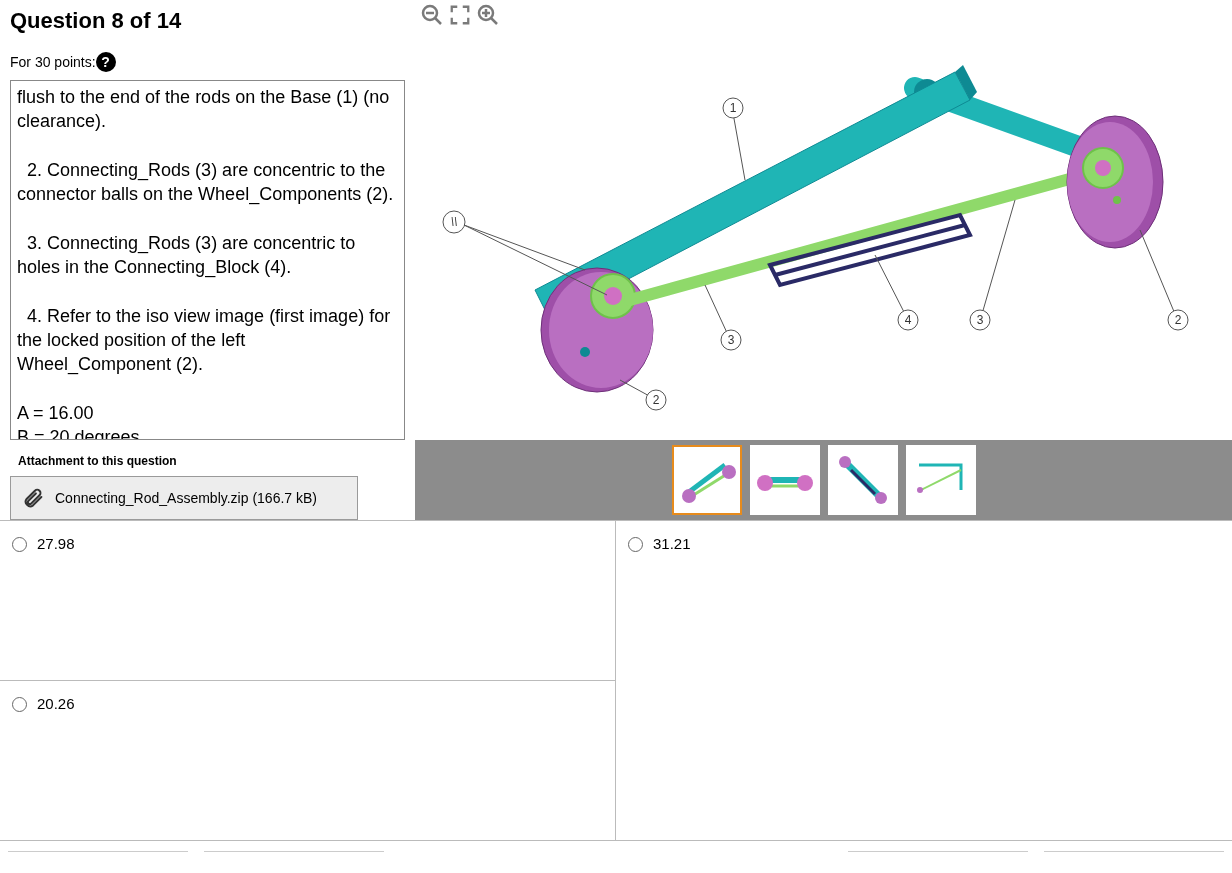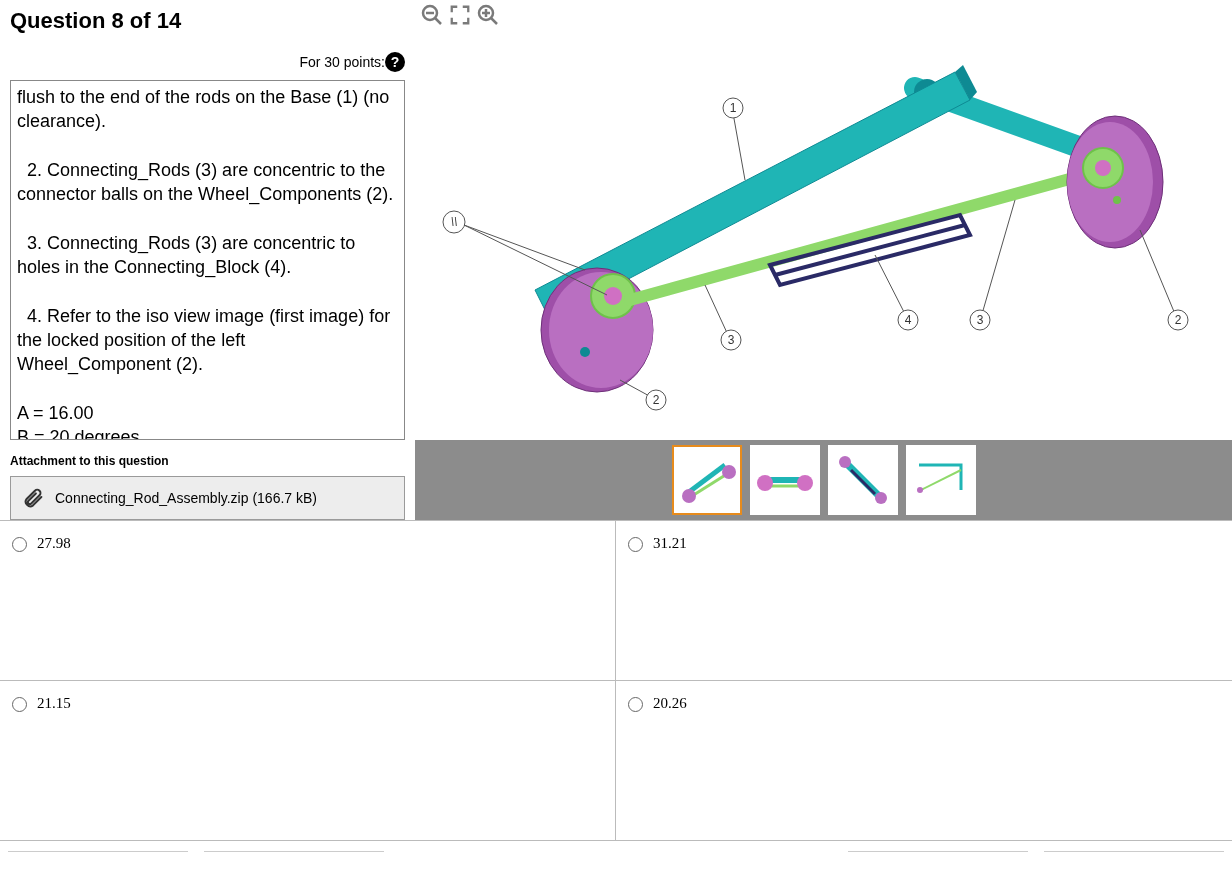--- a/index.html
+++ b/index.html
@@ -7,35 +7,35 @@
     font-family: Arial, Helvetica, sans-serif;
     font-size: 14px;
     color: #000;
     background: #fff;
     width: 1232px;
   }
   .top-row { display: flex; }
   .left-panel { width: 415px; padding: 8px 10px 0 10px; }
   .right-panel { flex: 1; background: #8c8c8c; position: relative; padding: 0; }
   .q-title { font-size: 22px; font-weight: bold; margin-bottom: 18px; }
-  .points-row { display: flex; justify-content: flex-end; align-items: center; margin-bottom: 8px; }
+  .points-row { display: flex; justify-content: flex-start; align-items: center; margin-bottom: 8px; }
   .points-text { font-size: 14px; }
   .help-icon {
     width: 20px; height: 20px; border-radius: 50%; background: #000; color: #fff;
     display: flex; align-items: center; justify-content: center; font-weight: bold; font-size: 14px;
     cursor: pointer;
   }
   .q-body {
     width: 395px; height: 360px; border: 1px solid #888; background: #fff;
     overflow-y: scroll; padding: 4px 6px; font-size: 18px; line-height: 1.35;
     white-space: pre-wrap;
   }
-  .attach-label { font-size: 12px; font-weight: bold; margin: 14px 0 8px 0; }
+  .attach-label { font-size: 12px; font-weight: bold; margin: 14px 0 8px 8px; }
   .attach-row {
-    width: 395px; display: flex; align-items: center; gap: 10px;
+    width: 348px; display: flex; align-items: center; gap: 10px;
     border: 1px solid #9a9a9a; background: #ededed; padding: 10px 12px; cursor: pointer;
   }
   .clip-icon { width: 22px; height: 22px; flex: 0 0 22px; }
   .viewer-area {
     background: #fff; margin: 0; height: 440px; position: relative; overflow: hidden;
   }
   .zoom-controls {
     position: absolute; top: 2px; left: 4px; display: flex; gap: 2px; align-items: center;
   }
   .zoom-btn {
@@ -44,21 +44,21 @@
   }
   .main-svg { position:absolute; inset:0; }
   .thumbs { height: 80px; background:#8c8c8c; display:flex; align-items:center; justify-content:center; gap:8px; padding:6px 0;}
   .thumb {
     width: 70px; height: 70px; background:#fff; border:2px solid #fff; cursor:pointer;
     display:flex; align-items:center; justify-content:center; position:relative;
   }
   .thumb.selected { border-color: #e78b1c; }
   .thumb svg { width: 60px; height: 60px; }
   .answers {
-    display:grid; grid-template-columns: 1fr 1fr; width: 1232px; font-family: Liberation Serif, serif;
+    display:grid; grid-template-columns: 1fr 1fr; width: 1232px;
   }
   .answer {
     border-top: 1px solid #bbb; padding: 14px 12px 0 12px; height: 160px;
     display:flex; align-items:flex-start; gap:10px; cursor:pointer;
   }
   .answer:nth-child(odd){ border-right: 1px solid #bbb; }
   .radio {
     width: 15px; height: 15px; border: 1.5px solid #666; border-radius: 50%; flex:0 0 15px;
     margin-top: 2px;
   }
@@ -245,24 +245,20 @@
   <div class="answer">
     <span class="radio"></span>
     <span class="answer-label">27.98</span>
   </div>
   <div class="answer">
     <span class="radio"></span>
     <span class="answer-label">31.21</span>
   </div>
   <div class="answer">
     <span class="radio"></span>
-    <span class="answer-label">21.15</span>
-  </div>
-  <div class="answer">
-    <span class="radio"></span>
     <span class="answer-label">20.26</span>
   </div>
 </div>
 
 <div class="footer">
   <div class="footer-btn wide"></div>
   <div class="footer-btn wide"></div>
   <div class="footer-spacer"></div>
   <div class="footer-btn wide"></div>
   <div class="footer-btn wide"></div>

